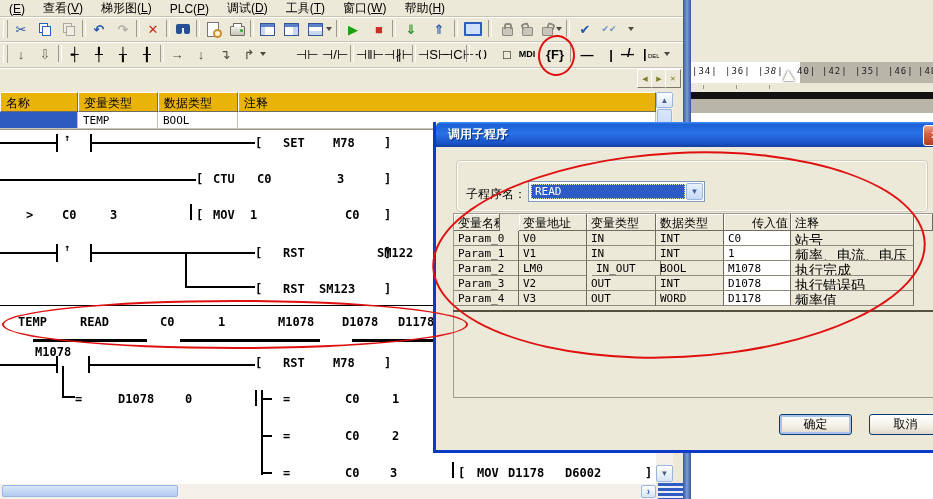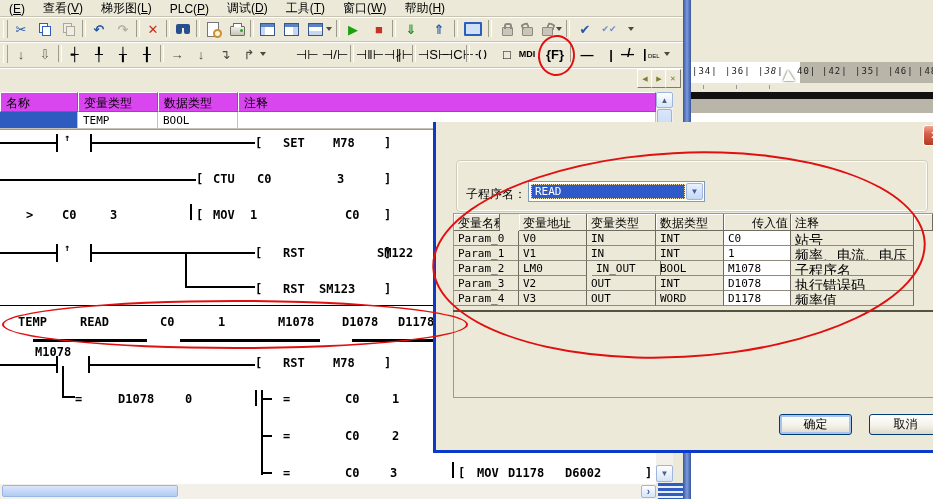--- a/index.html
+++ b/index.html
@@ -48,21 +48,21 @@
   .k-linedel::before{content:"—";position:absolute;left:0;top:0;}
   .k-linedel::after{content:"/";position:absolute;left:6px;top:-1px;}
   .k-vdel{position:relative;width:20px;height:14px;}
   .k-vdel::before{content:"|";font-weight:bold;position:absolute;left:2px;top:0;}
   .k-vdel::after{content:"DEL";position:absolute;left:7px;top:6px;font-size:6px;}
   
   .navb{position:absolute;top:69px;width:14px;height:17px;background:#ECE9D8;border:1px solid;border-color:#FFFFFF #7E7A6E #7E7A6E #FFFFFF;
         font-size:7px;color:#7E7E2E;display:flex;align-items:center;justify-content:center;font-weight:bold;}
   
   #leftwin{position:absolute;left:0;top:92px;width:656px;height:391px;background:#fff;}
-  .vh{position:absolute;top:92px;height:20px;background:#d946ef;border:1px solid;border-color:#FFFFFF #6F6B60 #6F6B60 #FFFFFF;
+  .vh{position:absolute;top:92px;height:20px;background:#eab308;border:1px solid;border-color:#FFFFFF #6F6B60 #6F6B60 #FFFFFF;
       box-sizing:border-box;font-size:12px;padding:2px 0 0 5px;}
   .vcell{position:absolute;top:112px;height:17px;box-sizing:border-box;border-right:1px solid #C5C2B5;border-bottom:1px solid #C5C2B5;
       font-family:"DejaVu Sans Mono",monospace;font-size:11px;padding:2px 0 0 5px;background:#fff;}
   .vcell.sel{background:#2E5BC0;}
   .lt{position:absolute;font:bold 12px "DejaVu Sans Mono",monospace;color:#000;white-space:pre;z-index:2;}
   .lt.arrow{font-size:10px;}
   .ln{position:absolute;background:#000;z-index:2;}
   
   .sb-track{position:absolute;background:#F2F0E9;}
   .sb-btn{position:absolute;background:linear-gradient(#FDFEFF,#D7E5F7);border:1px solid #9EB6DE;border-radius:2px;
@@ -366,20 +366,23 @@
     </div>
   <div id="rmark"></div>
   <div class="abs" style="left:703px;top:85px;width:1px;height:4px;background:#999;z-index:2;"></div>
   <div class="abs" style="left:736px;top:85px;width:1px;height:4px;background:#999;z-index:2;"></div>
   <div class="abs" style="left:769px;top:85px;width:1px;height:4px;background:#999;z-index:2;"></div>
   <div class="abs" style="left:691px;top:92px;width:242px;height:7px;background:#111;z-index:1;"></div>
   <div class="abs" style="left:691px;top:99px;width:242px;height:14px;background:#B9B5A9;z-index:1;"></div>
   <div class="abs" style="left:691px;top:113px;width:242px;height:386px;background:#fff;z-index:1;"></div>
 
   <div id="dlg">
+    <div id="dlg-title">
+      <span>调用子程序</span>
+    </div>
     <div id="dlg-close">
       <span>✕</span>
     </div>
     <div id="dlg-group"></div>
     <span id="dlg-label">子程序名：</span>
     <div id="combo">
       <div id="combo-sel">READ</div>
       <div id="combo-btn">
         <span>▼</span>
       </div>
@@ -402,21 +405,21 @@
         <div class="dtc" style="left: 65px; top: 32px; width: 68px;">V1</div>
         <div class="dtc" style="left: 133px; top: 32px; width: 69px;">IN</div>
         <div class="dtc" style="left: 202px; top: 32px; width: 68px;">INT</div>
         <div class="dtc white" style="left: 270px; top: 32px; width: 67px;">1</div>
         <div class="dtc cn" style="left: 337px; top: 32px; width: 123px;">频率、电流、电压</div>
         <div class="dtc" style="left: 0px; top: 47px; width: 65px;">Param_2</div>
         <div class="dtc" style="left: 65px; top: 47px; width: 68px;">LM0</div>
         <div class="dtc" style="left: 138px; top: 47px; width: 69px;">IN_OUT</div>
         <div class="dtc" style="left: 202px; top: 47px; width: 68px;">BOOL</div>
         <div class="dtc white" style="left: 270px; top: 47px; width: 67px;">M1078</div>
-        <div class="dtc cn" style="left: 337px; top: 47px; width: 123px;">子程序名</div>
+        <div class="dtc cn" style="left: 337px; top: 47px; width: 123px;">执行完成</div>
         <div class="dtc" style="left: 0px; top: 62px; width: 65px;">Param_3</div>
         <div class="dtc" style="left: 65px; top: 62px; width: 68px;">V2</div>
         <div class="dtc" style="left: 133px; top: 62px; width: 69px;">OUT</div>
         <div class="dtc" style="left: 202px; top: 62px; width: 68px;">INT</div>
         <div class="dtc white" style="left: 270px; top: 62px; width: 67px;">D1078</div>
         <div class="dtc cn" style="left: 337px; top: 62px; width: 123px;">执行错误码</div>
         <div class="dtc" style="left: 0px; top: 77px; width: 65px;">Param_4</div>
         <div class="dtc" style="left: 65px; top: 77px; width: 68px;">V3</div>
         <div class="dtc" style="left: 133px; top: 77px; width: 69px;">OUT</div>
         <div class="dtc" style="left: 202px; top: 77px; width: 68px;">WORD</div>

